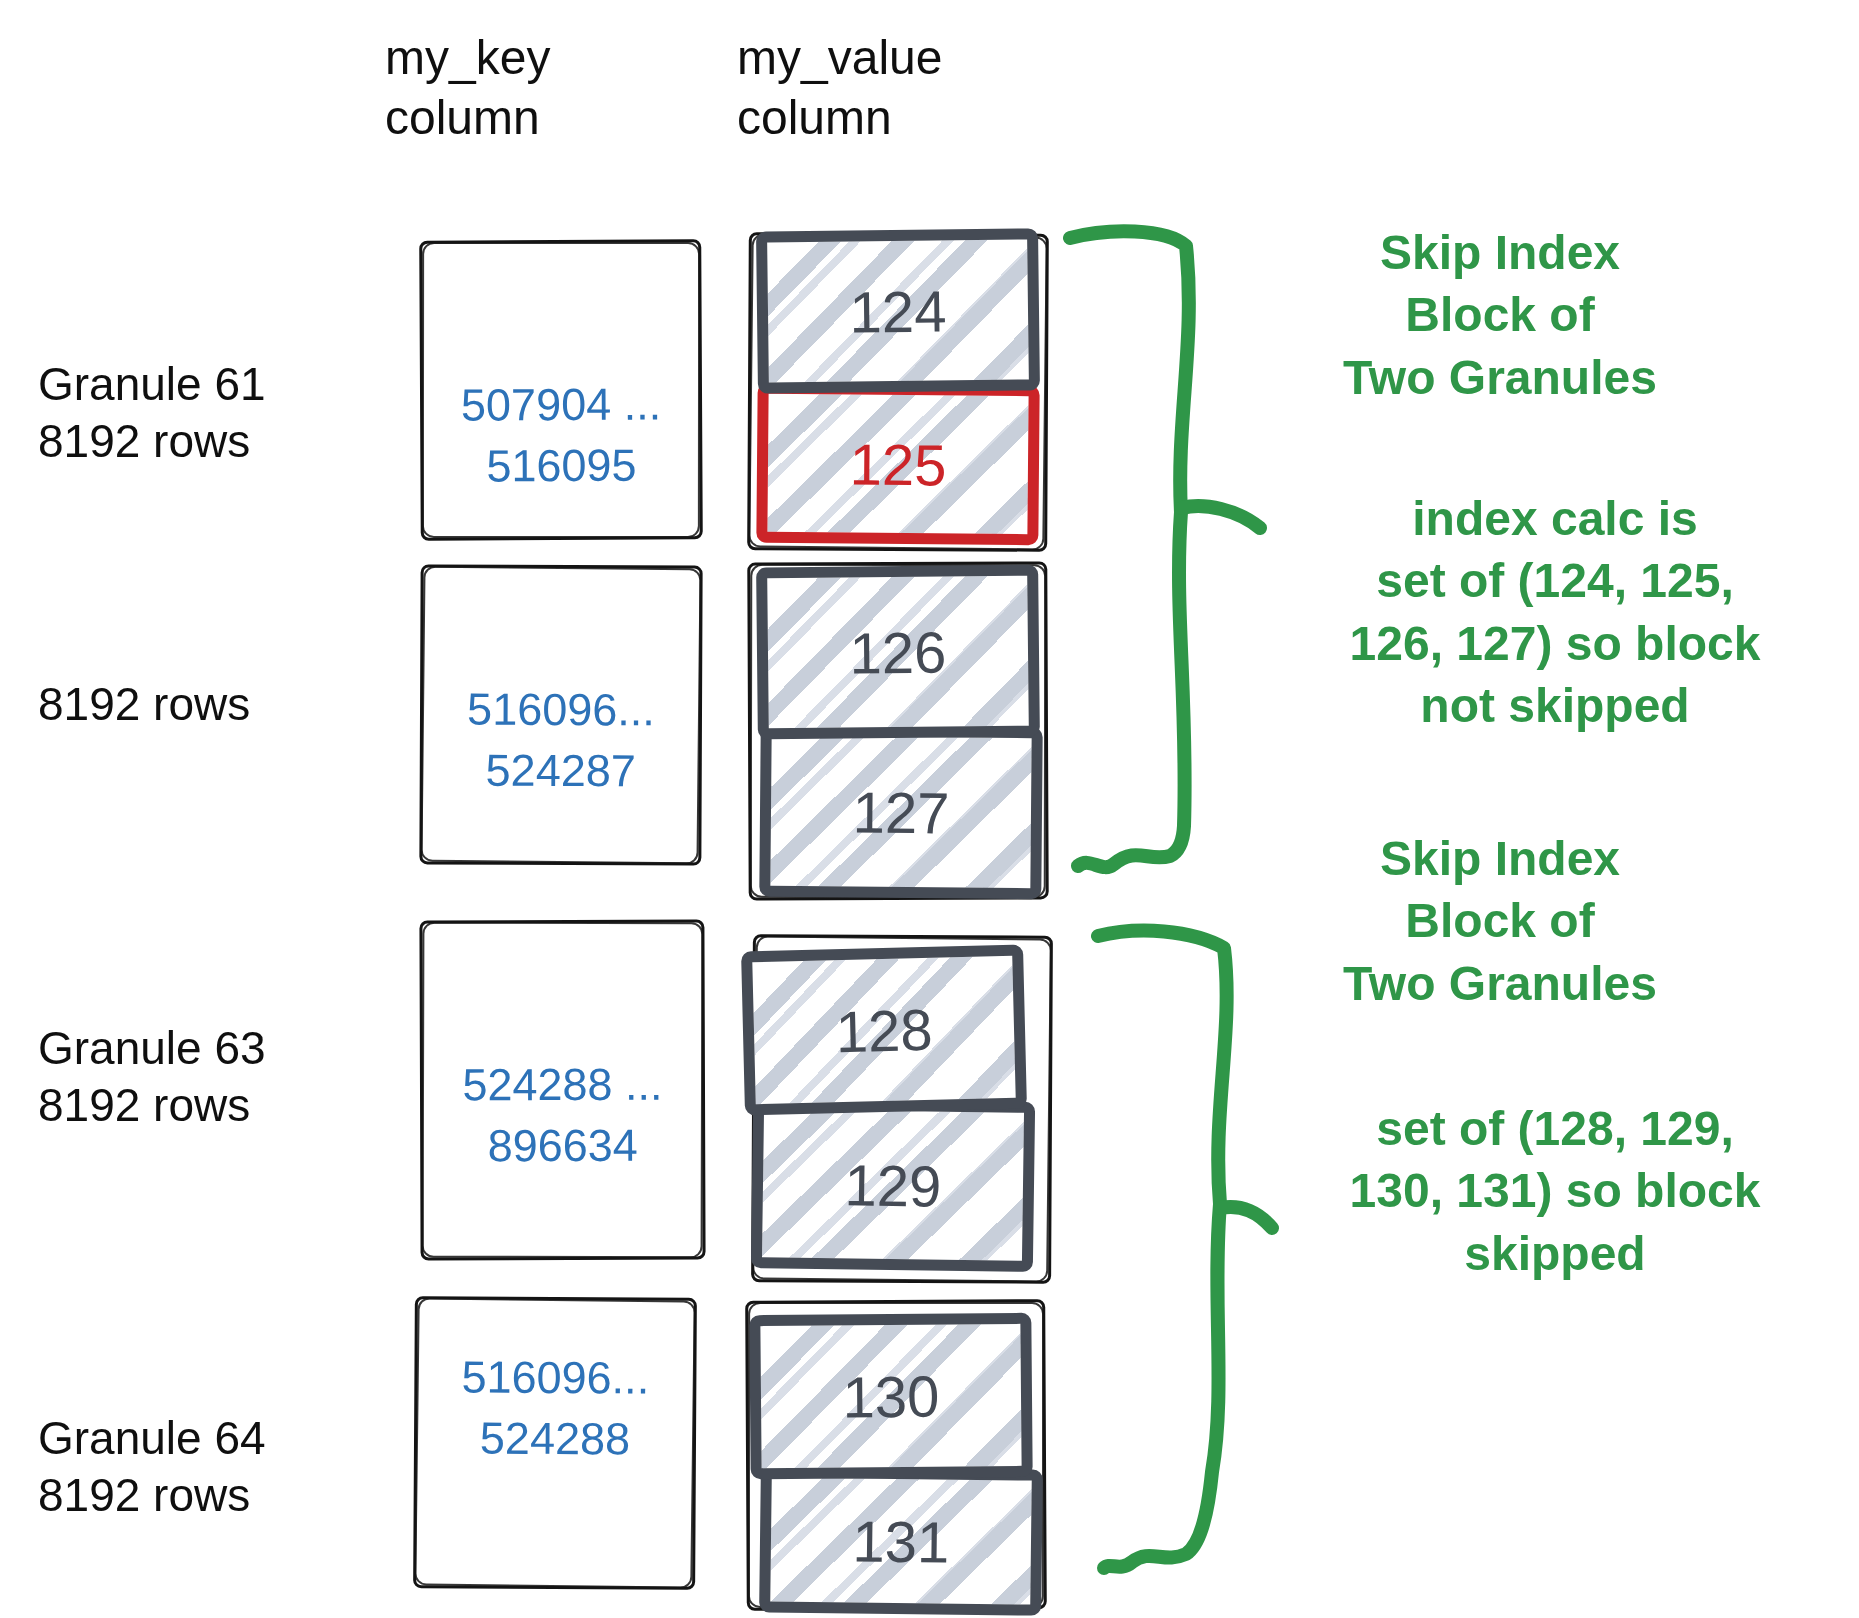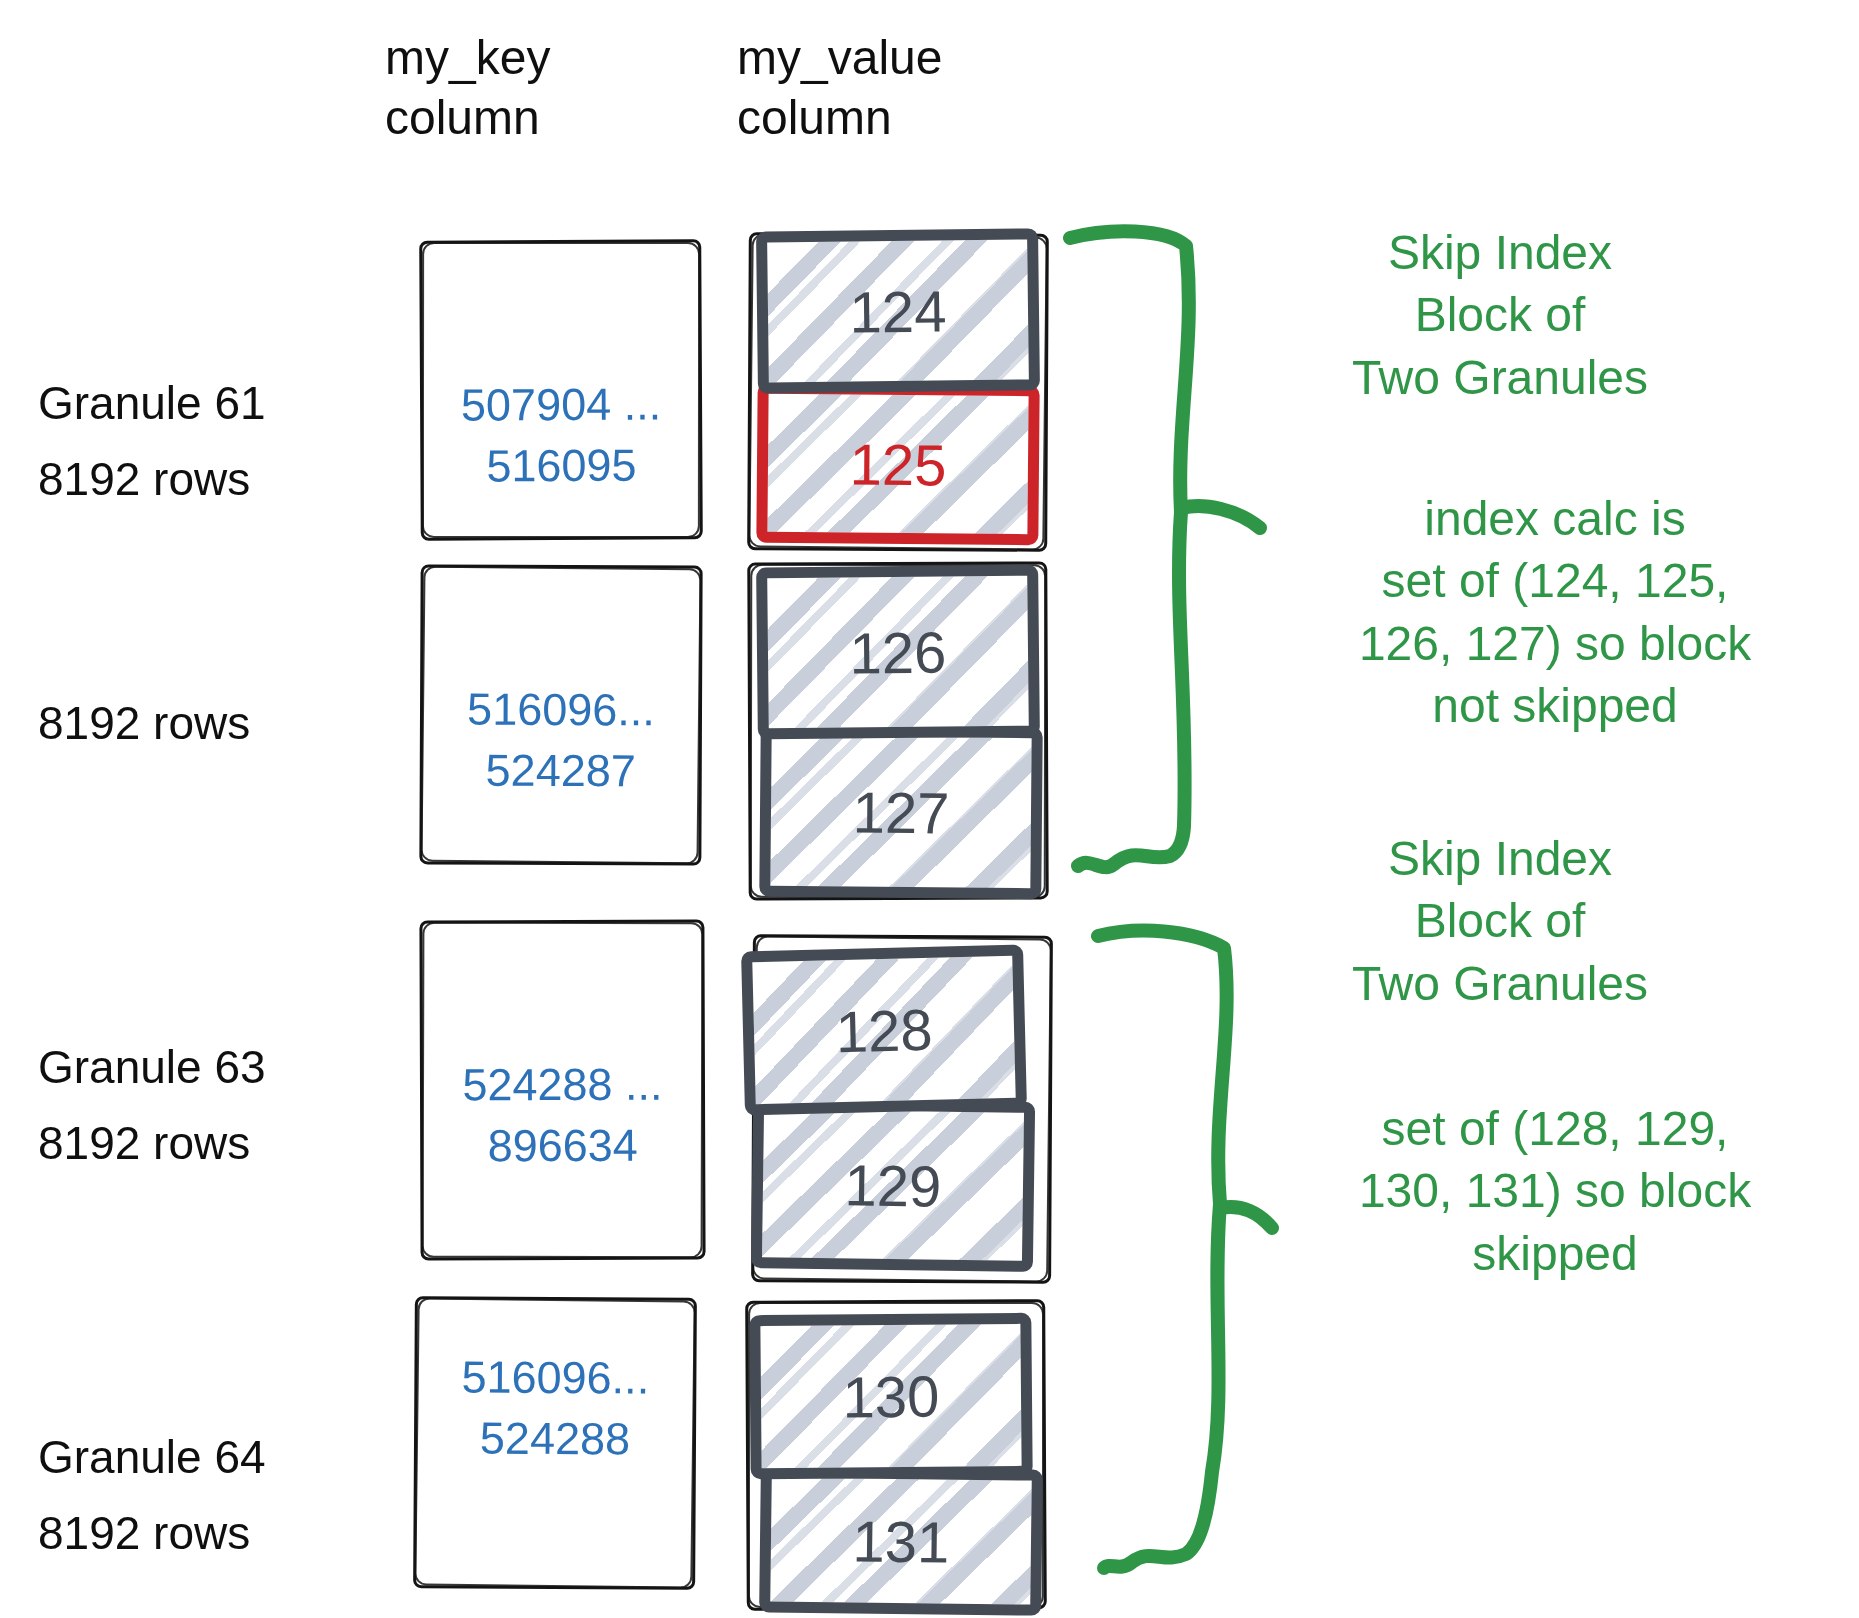--- a/index.html
+++ b/index.html
@@ -7,21 +7,21 @@
     position:relative; width:1859px; height:1618px; background:#fff;
     font-family:"Liberation Sans", sans-serif; overflow:hidden; color:#111;
   }
   .col-header {
     position:absolute; text-align:left; font-size:48px; line-height:1.25;
     color:#0f0f0f; white-space:pre-line;
   }
   .granule-label {
     position:absolute; font-size:46px; line-height:1.24; color:#0f0f0f;
   }
-  .granule-label span { display:block;margin-top:19px; }
+  .granule-label span { display:block; }
   .sketch-box {
     position:absolute; border:3px solid var(--sketch_black); border-radius:8px;
     box-sizing:border-box; background:transparent;
   }
   .sketch-box::before {
     content:""; position:absolute; inset:-1px; border:2px solid var(--sketch_black);
     border-radius:12px; transform:rotate(0.35deg); opacity:.85; pointer-events:none;
   }
   .key-range {
     position:absolute; left:0; width:100%; text-align:center;
@@ -34,21 +34,21 @@
     font-size:58px; color:var(--slate);
     background-color:#fff;
     background-image:
       repeating-linear-gradient(135deg, transparent 0 36px, var(--hatch) 36px 52px),
       repeating-linear-gradient(135deg, transparent 0 58px, #d9dee7 58px 66px);
   }
   .value-block.red { border-color:var(--red); color:var(--red); z-index:1; }
   .value-block.front { z-index:2; }
   .annotation {
     position:absolute; text-align:center; color:var(--green);
-    font-size:48px; line-height:1.3; white-space:pre-line;
+    font-size:48px; line-height:1.3; white-space:pre-line;font-weight:bold;
   }
   .braces { position:absolute; left:0; top:0; color:var(--green); pointer-events:none; }
 </style>
 </head>
 <body>
 
 <div class="stage">
 
   <div class="col-header" style="left:385px; top:28px; width:320px;">my_key
 column</div>

